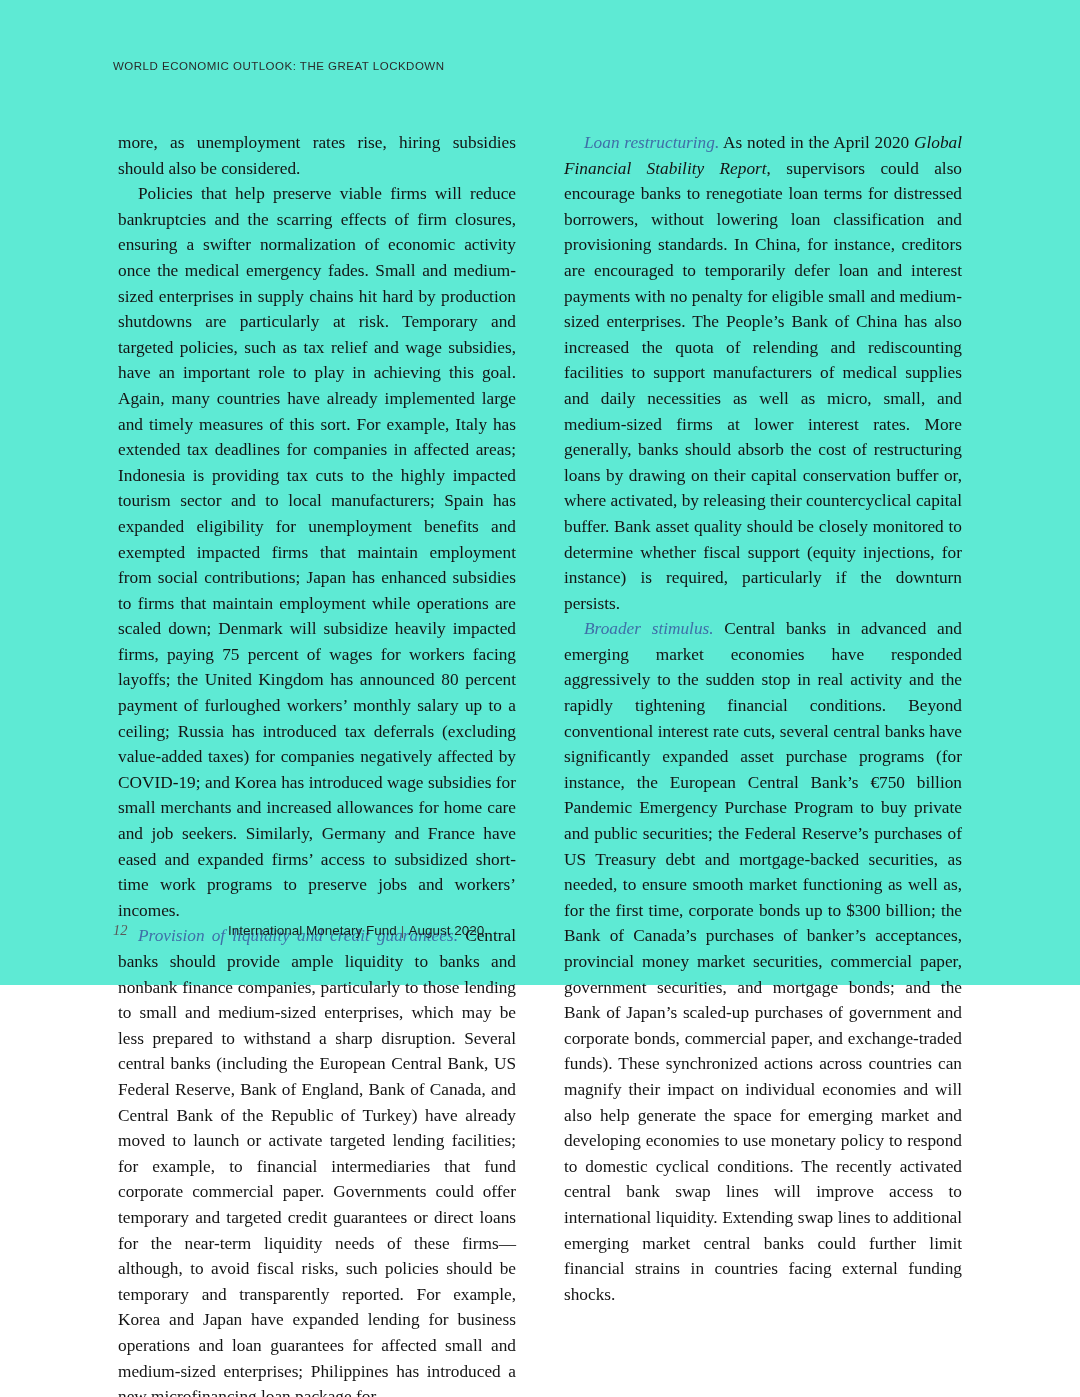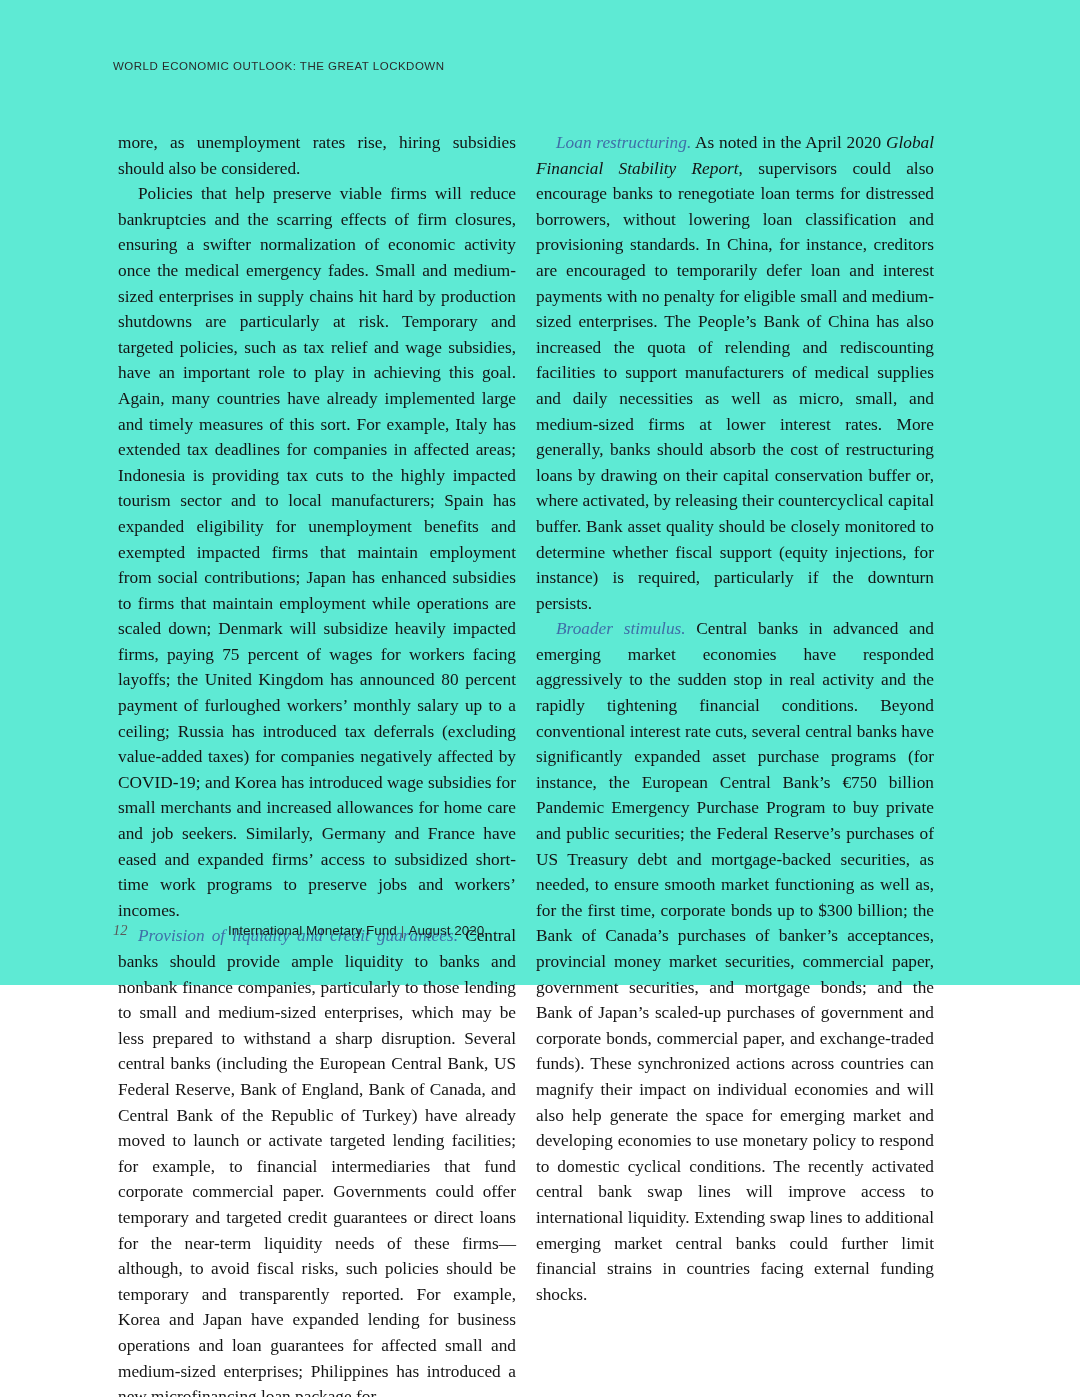--- a/index.html
+++ b/index.html
@@ -33,21 +33,21 @@
     font-weight: 500;
     text-transform: uppercase;
   }
   .columns {
     position: absolute;
     left: 118px;
     top: 130px;
     width: 845px;
     height: 1145px;
     display: flex;
-    gap: 20px;
+    gap: 48px;
   }
   .col {
     width: 398px;
     font-size: 17.3px;
     line-height: 25.6px;
     text-align: justify;
     -webkit-hyphens: none;
     hyphens: none;
     color: #141414;
   }

